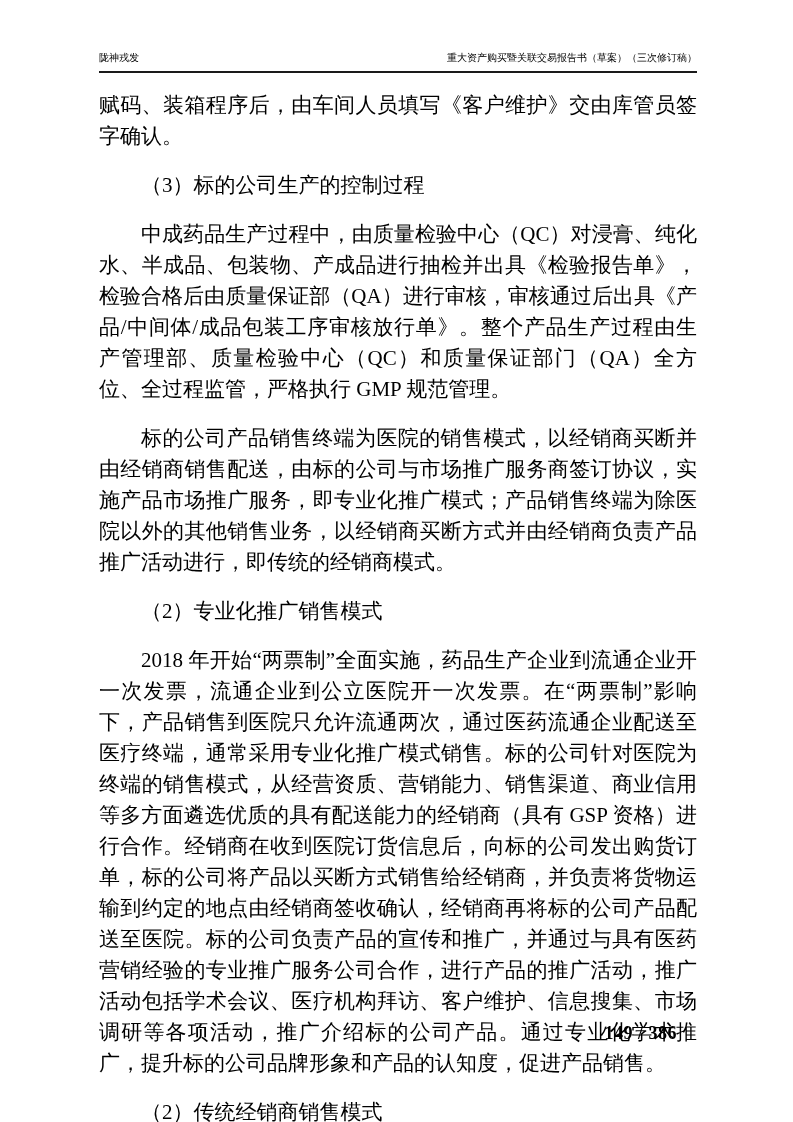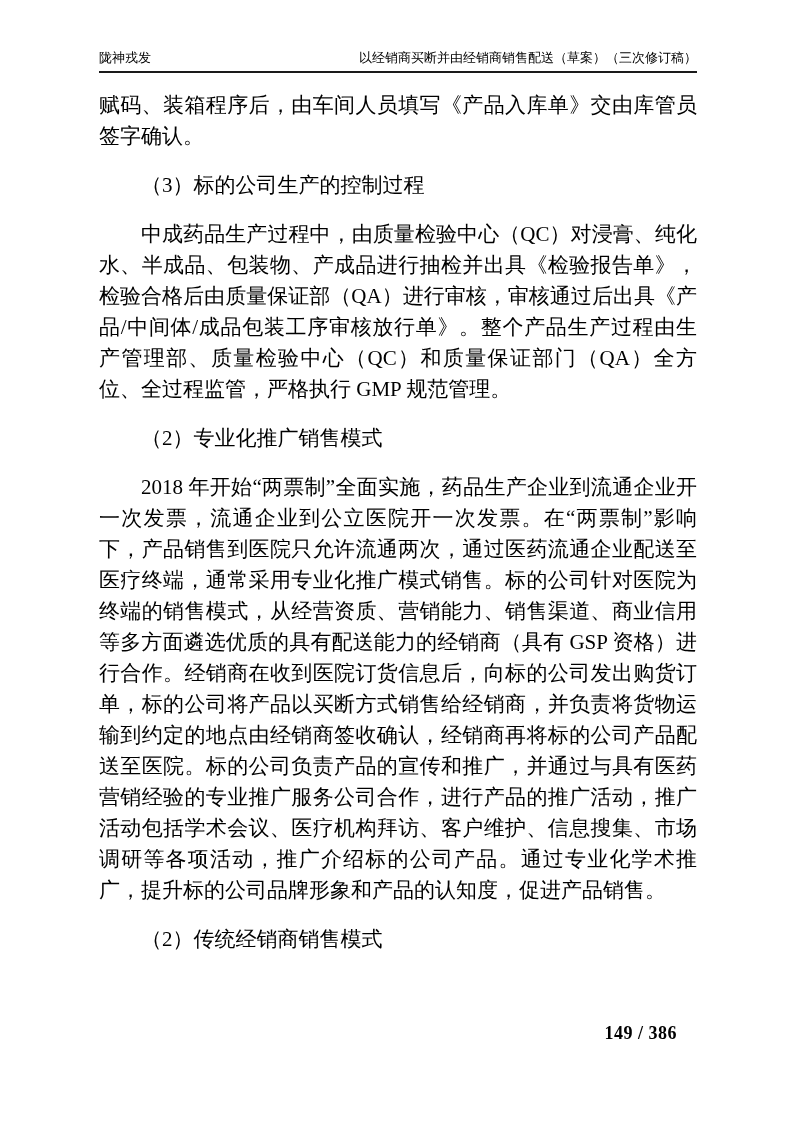--- a/index.html
+++ b/index.html
@@ -17,21 +17,21 @@
     overflow: hidden;
   }
   .header {
     position: absolute;
     left: 99px;
     top: 49px;
     width: 598px;
     display: flex;
     justify-content: space-between;
     align-items: flex-end;
-    font-size: 13px;
+    font-size: 10px;
     line-height: 18px;
     border-bottom: 2px solid #1a1a1a;
     padding-bottom: 4px;
   }
   .header .left-title { white-space: nowrap; }
   .header .right-title { white-space: nowrap; }
   .doc-body {
     position: absolute;
     left: 99px;
     top: 90px;
@@ -60,27 +60,28 @@
     letter-spacing: 0.5px;
   }
 </style>
 </head>
 <body>
 
 <div class="page">
 
   <div class="header">
     <span class="left-title">陇神戎发</span>
-    <span class="right-title">以经销商买断并由经销商销售配送（草案）（三次修订稿）</span>
+    <span class="right-title">重大资产购买暨关联交易报告书（草案）（三次修订稿）</span>
   </div>
 
   <div class="doc-body">
-      <p class="body">赋码、装箱程序后，由车间人员填写《产品入库单》交由库管员签字确认。</p>
+      <p class="body">赋码、装箱程序后，由车间人员填写《客户维护》交由库管员签字确认。</p>
       <p class="heading indent">（3）标的公司生产的控制过程</p>
       <p class="body indent">中成药品生产过程中，由质量检验中心（QC）对浸膏、纯化水、半成品、包装物、产成品进行抽检并出具《检验报告单》，检验合格后由质量保证部（QA）进行审核，审核通过后出具《产品/中间体/成品包装工序审核放行单》。整个产品生产过程由生产管理部、质量检验中心（QC）和质量保证部门（QA）全方位、全过程监管，严格执行 GMP 规范管理。</p>
+      <p class="body indent">标的公司产品销售终端为医院的销售模式，以经销商买断并由经销商销售配送，由标的公司与市场推广服务商签订协议，实施产品市场推广服务，即专业化推广模式；产品销售终端为除医院以外的其他销售业务，以经销商买断方式并由经销商负责产品推广活动进行，即传统的经销商模式。</p>
       <p class="heading indent">（2）专业化推广销售模式</p>
       <p class="body indent">2018 年开始“两票制”全面实施，药品生产企业到流通企业开一次发票，流通企业到公立医院开一次发票。在“两票制”影响下，产品销售到医院只允许流通两次，通过医药流通企业配送至医疗终端，通常采用专业化推广模式销售。标的公司针对医院为终端的销售模式，从经营资质、营销能力、销售渠道、商业信用等多方面遴选优质的具有配送能力的经销商（具有 GSP 资格）进行合作。经销商在收到医院订货信息后，向标的公司发出购货订单，标的公司将产品以买断方式销售给经销商，并负责将货物运输到约定的地点由经销商签收确认，经销商再将标的公司产品配送至医院。标的公司负责产品的宣传和推广，并通过与具有医药营销经验的专业推广服务公司合作，进行产品的推广活动，推广活动包括学术会议、医疗机构拜访、客户维护、信息搜集、市场调研等各项活动，推广介绍标的公司产品。通过专业化学术推广，提升标的公司品牌形象和产品的认知度，促进产品销售。</p>
       <p class="heading indent">（2）传统经销商销售模式</p>
     </div>
 
   <div class="footer">
     <span>149 / 386</span>
   </div>
 
 </div>

